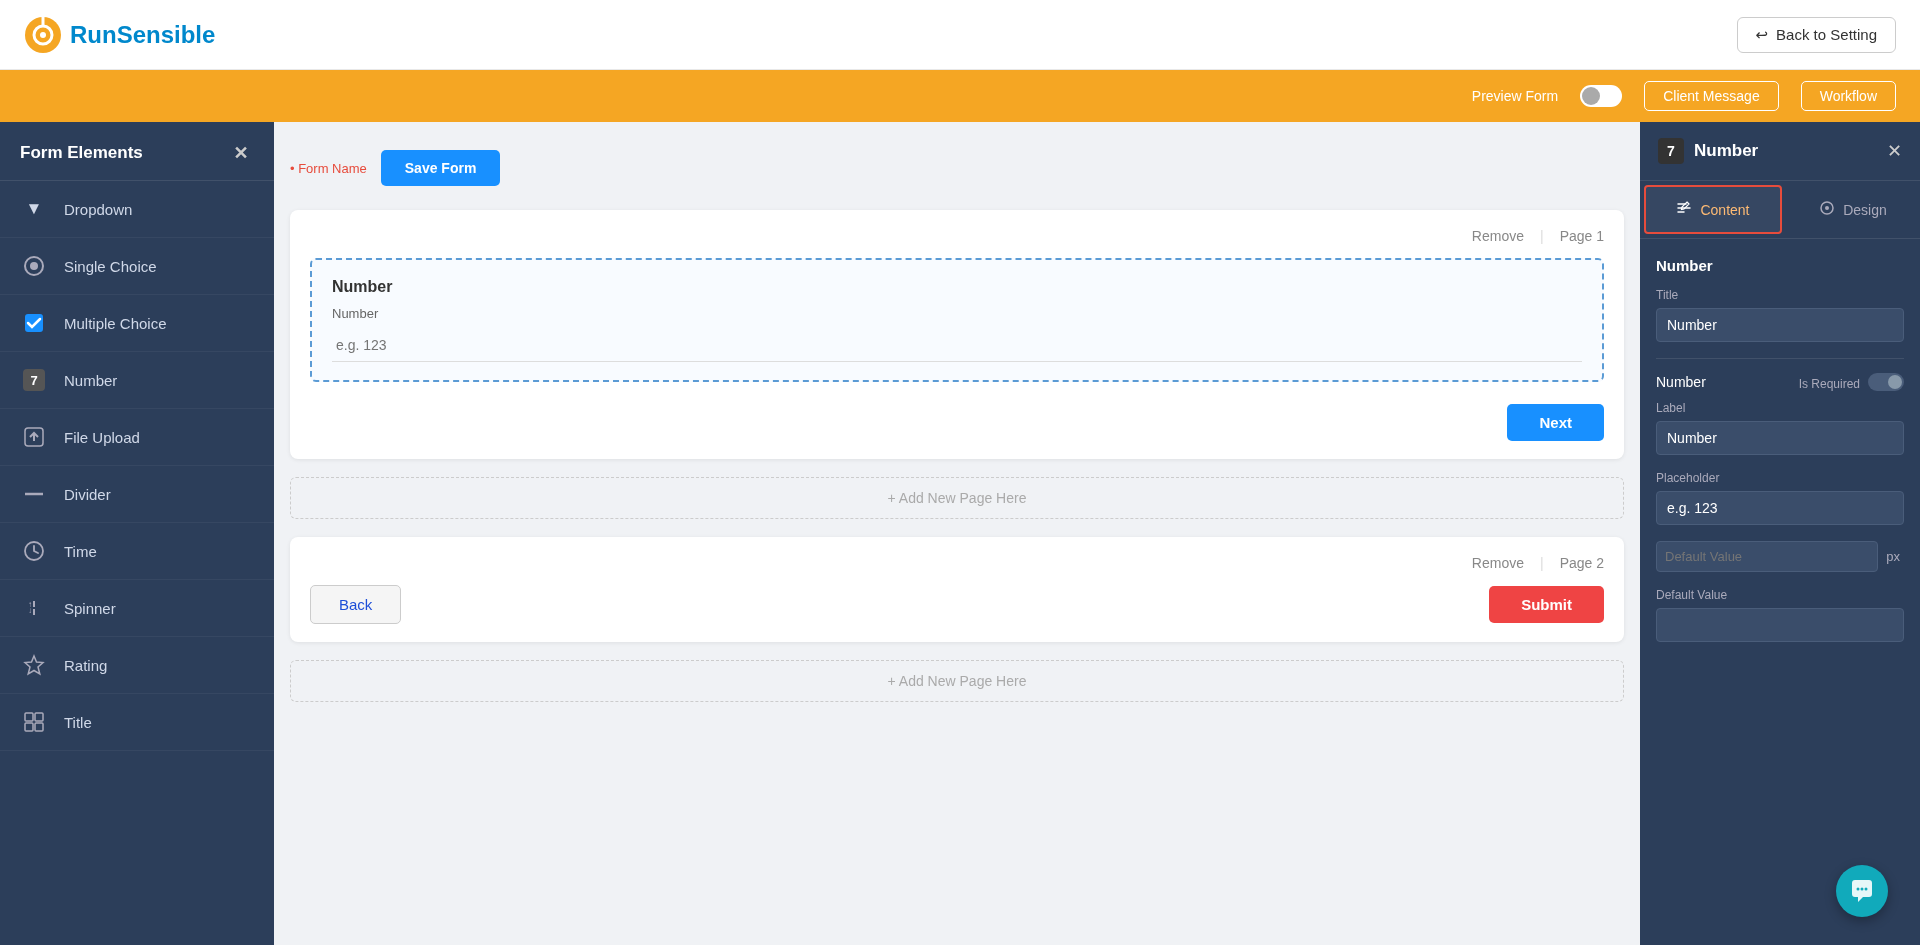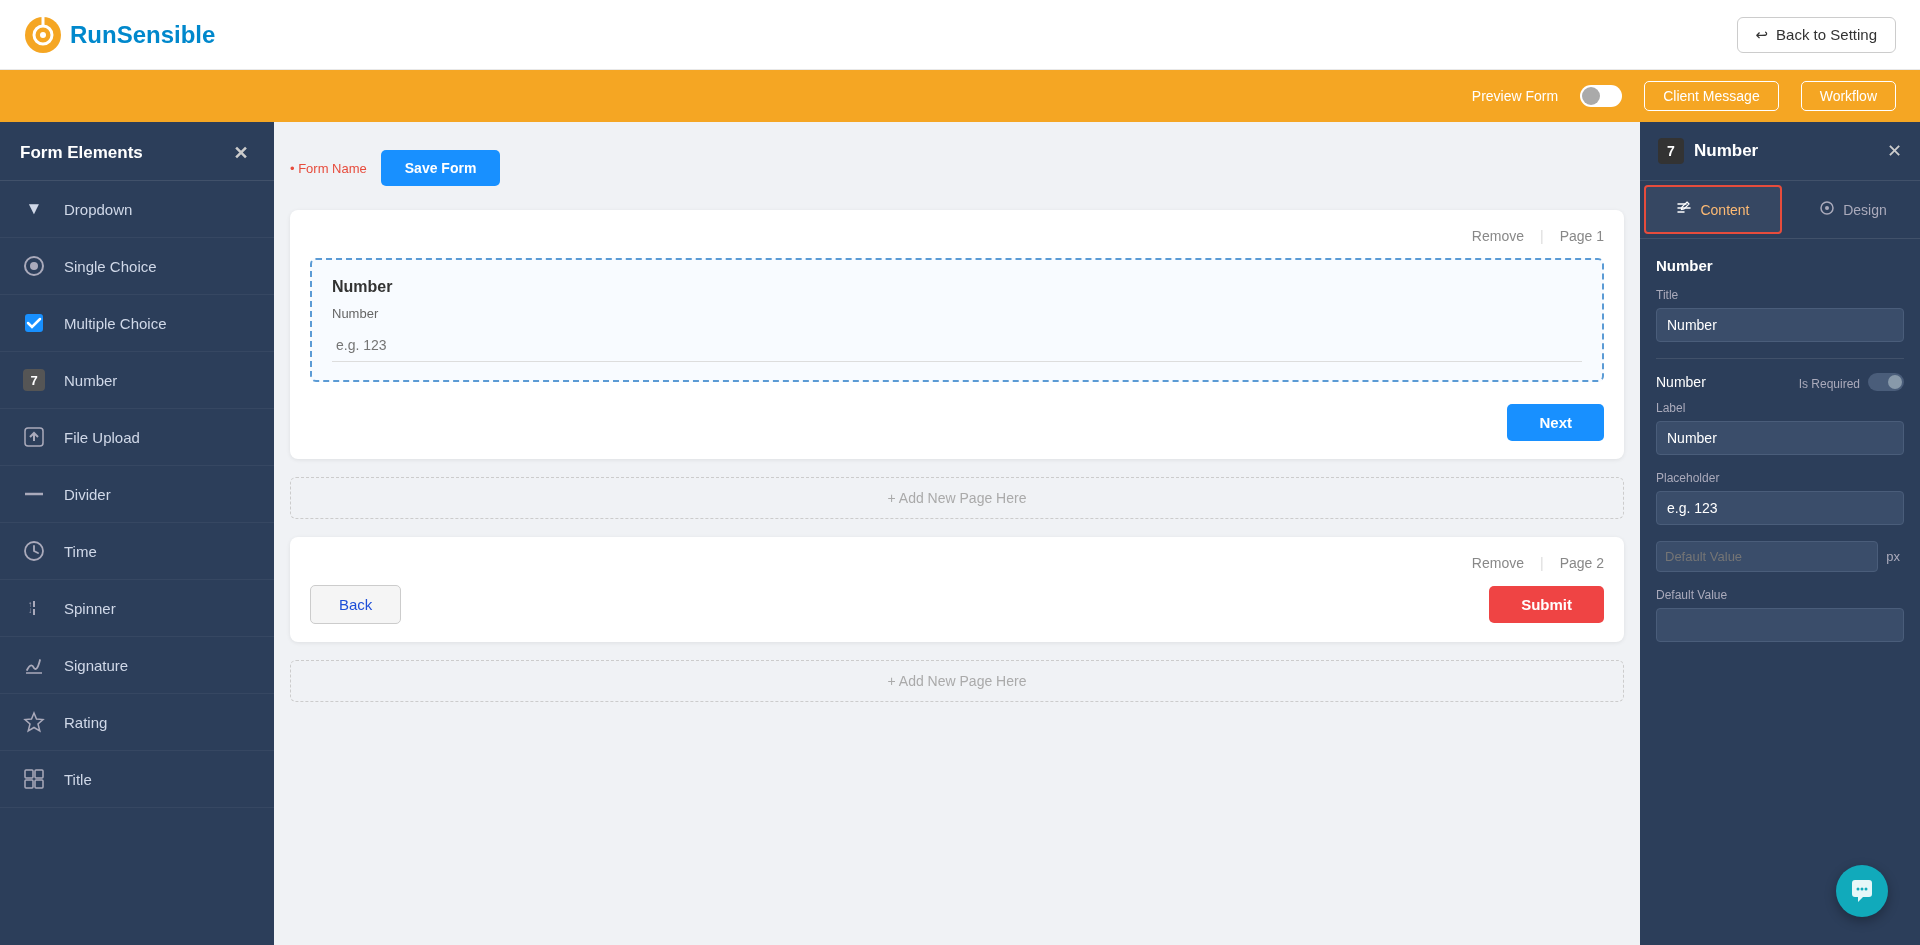--- a/index.html
+++ b/index.html
@@ -566,29 +566,20 @@
             <polyline points="11,12 11,18" stroke="#aab" stroke-width="2"></polyline>
             <text x="5" y="10" fill="#aab" font-size="8">↑</text>
             <text x="5" y="16" fill="#aab" font-size="8">↓</text>
           </svg>
       </span>
       <span>Spinner</span>
     </div>
     <div class="sidebar-item">
       <span class="sidebar-item-icon">
         <svg width="22" height="22" viewBox="0 0 22 22">
-            <path d="M4 16 Q8 8 11 14 Q14 18 17 6" fill="none" stroke="#aab" stroke-width="1.8" stroke-linecap="round"></path>
-            <line x1="3" y1="19" x2="19" y2="19" stroke="#aab" stroke-width="1.5"></line>
-          </svg>
-      </span>
-      <span>Signature</span>
-    </div>
-    <div class="sidebar-item">
-      <span class="sidebar-item-icon">
-        <svg width="22" height="22" viewBox="0 0 22 22">
             <polygon points="11,2 13.5,8 20,8.5 15,13 16.8,20 11,16.5 5.2,20 7,13 2,8.5 8.5,8" fill="none" stroke="#aab" stroke-width="1.5"></polygon>
           </svg>
       </span>
       <span>Rating</span>
     </div>
     <div class="sidebar-item">
       <span class="sidebar-item-icon">
         <svg width="22" height="22" viewBox="0 0 22 22">
             <rect x="2" y="2" width="8" height="8" rx="1" fill="none" stroke="#aab" stroke-width="1.5"></rect>
             <rect x="12" y="2" width="8" height="8" rx="1" fill="none" stroke="#aab" stroke-width="1.5"></rect>

